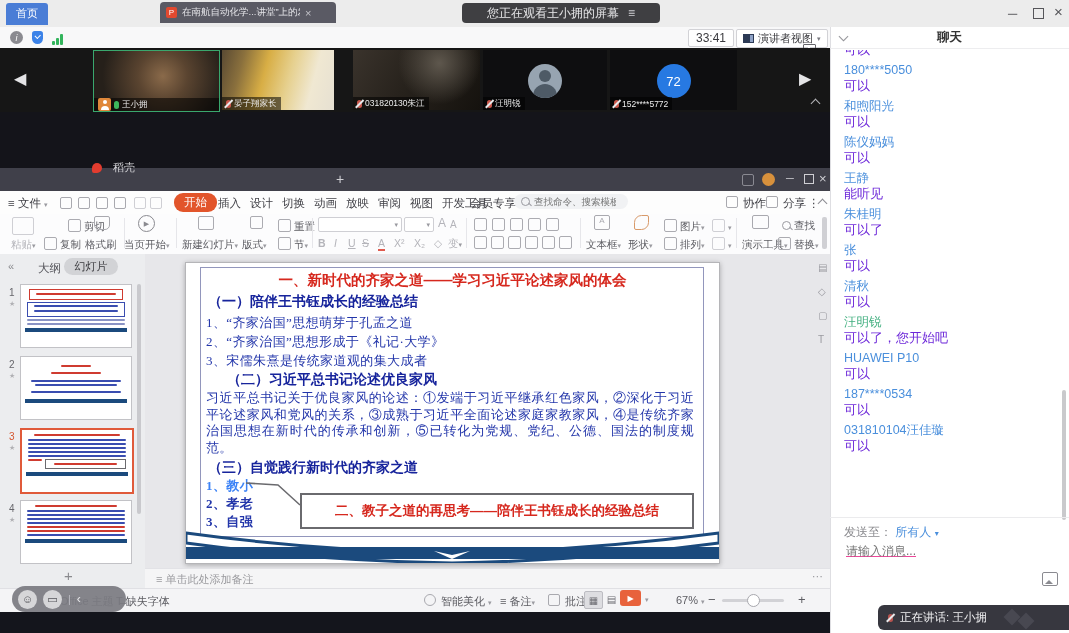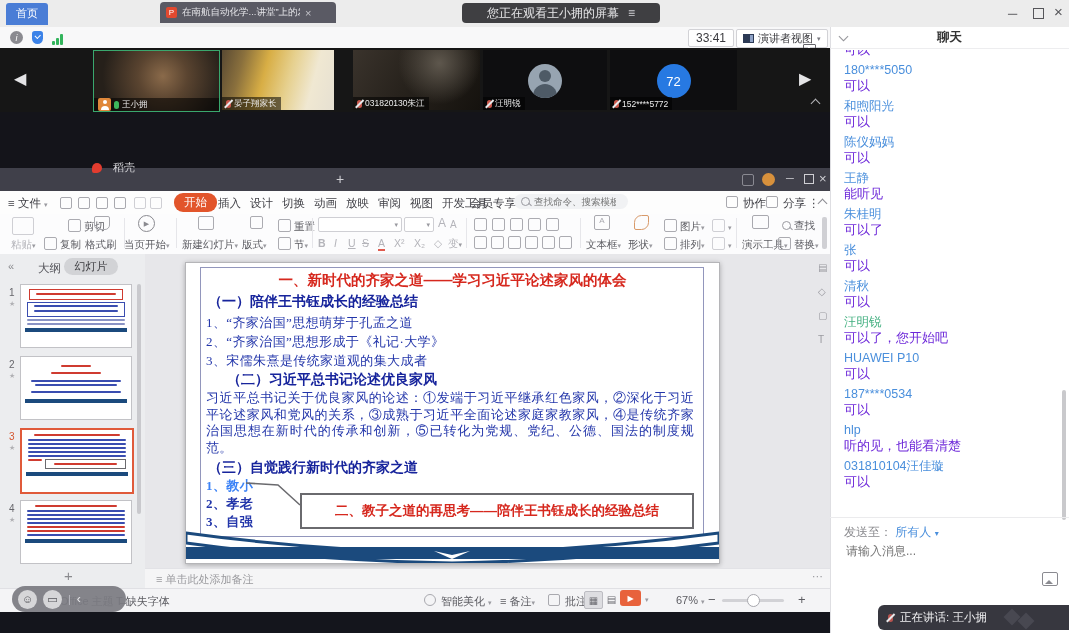--- a/index.html
+++ b/index.html
@@ -494,38 +494,34 @@
     </div>
     <div class="msg">
       <div class="cname">HUAWEI P10</div>
       <div class="ctext">可以</div>
     </div>
     <div class="msg">
       <div class="cname">187****0534</div>
       <div class="ctext">可以</div>
     </div>
     <div class="msg">
-      <div class="cname">hlp</div>
-      <div class="ctext">听的见，也能看清楚</div>
-    </div>
-    <div class="msg">
       <div class="cname">031810104汪佳璇</div>
       <div class="ctext">可以</div>
     </div>
   </div>
   <div class="abs" style="left:1062px;top:390px;width:4px;height:130px;background:#c9c9cc;border-radius:2px;"></div>
 
   <div class="abs" style="left:830px;top:517px;width:239px;height:1px;background:#ebebed;"></div>
   <div class="abs nw" style="left:844px;top:524px;font-size:12px;color:#8a8a8e;">
     <span>发送至：</span>
     <span style="color:#4a8fdc;">所有人</span>
     <span style="color:#4a8fdc;font-size:8px;">▾</span>
   </div>
   <div class="abs imgico" style="left:1042px;top:524px;"></div>
-  <input class="abs" style="left: 844px; top: 543px; width: 210px; border: 0px; outline: none; font-size: 12px; color: #0369a1; background: transparent; font-family: inherit;" placeholder="请输入消息...">
+  <input class="abs" style="left: 844px; top: 543px; width: 210px; border: 0px; outline: none; font-size: 12px; color: #ec4899; background: transparent; font-family: inherit; text-decoration: underline;" placeholder="请输入消息...">
 
   <div class="toast">
     <span class="mic muted" style="background:#b85450;"></span>
     <span class="nw">正在讲话: 王小拥</span>
   </div>
   <div class="wmk" style="left:1006px;top:611px;"></div>
   <div class="wmk" style="left:1020px;top:615px;"></div>
 
 </div>
 

